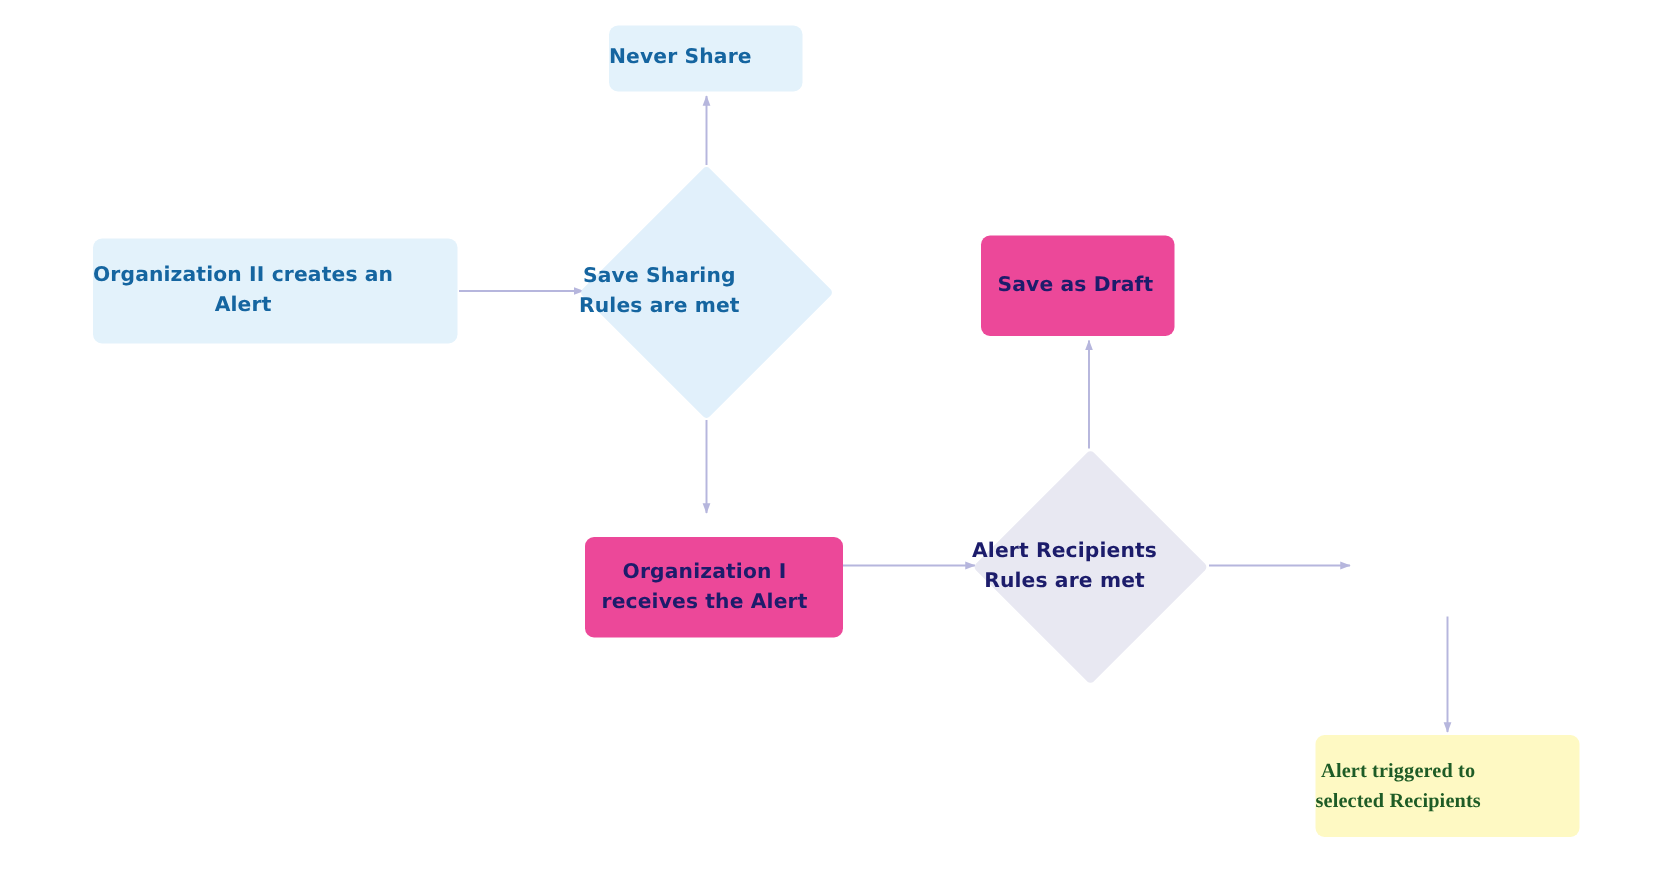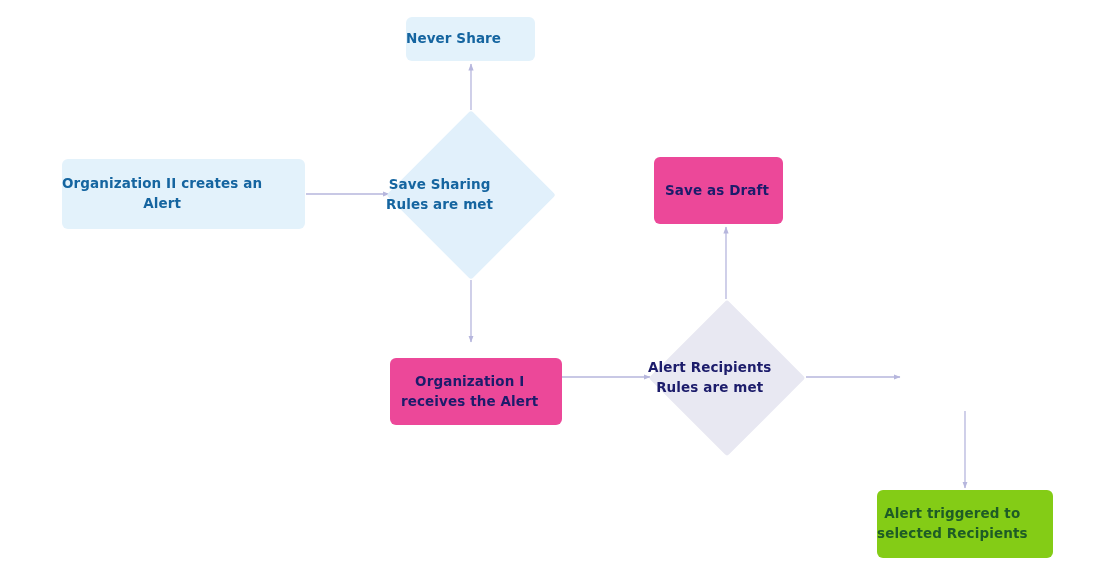--- a/index.html
+++ b/index.html
@@ -55,21 +55,22 @@
   }
   .rect.blue .node-label { color: #1565a0; }
 
   .rect.lavender {
     background: #ec4899;
     padding-left: 11px;
   }
   .rect.lavender .node-label { color: #1c1c6b; }
 
   .rect.green {
-    background: #84cc16;
+    background: #fef9c3;
+    font-family: Liberation Serif, serif;
   }
   .rect.green .node-label { color: #1e5c26; }
 
   
   .diamond {
     background: transparent;
   }
   .diamond .diamond-shape {
     position: absolute;
     left: 50%;

